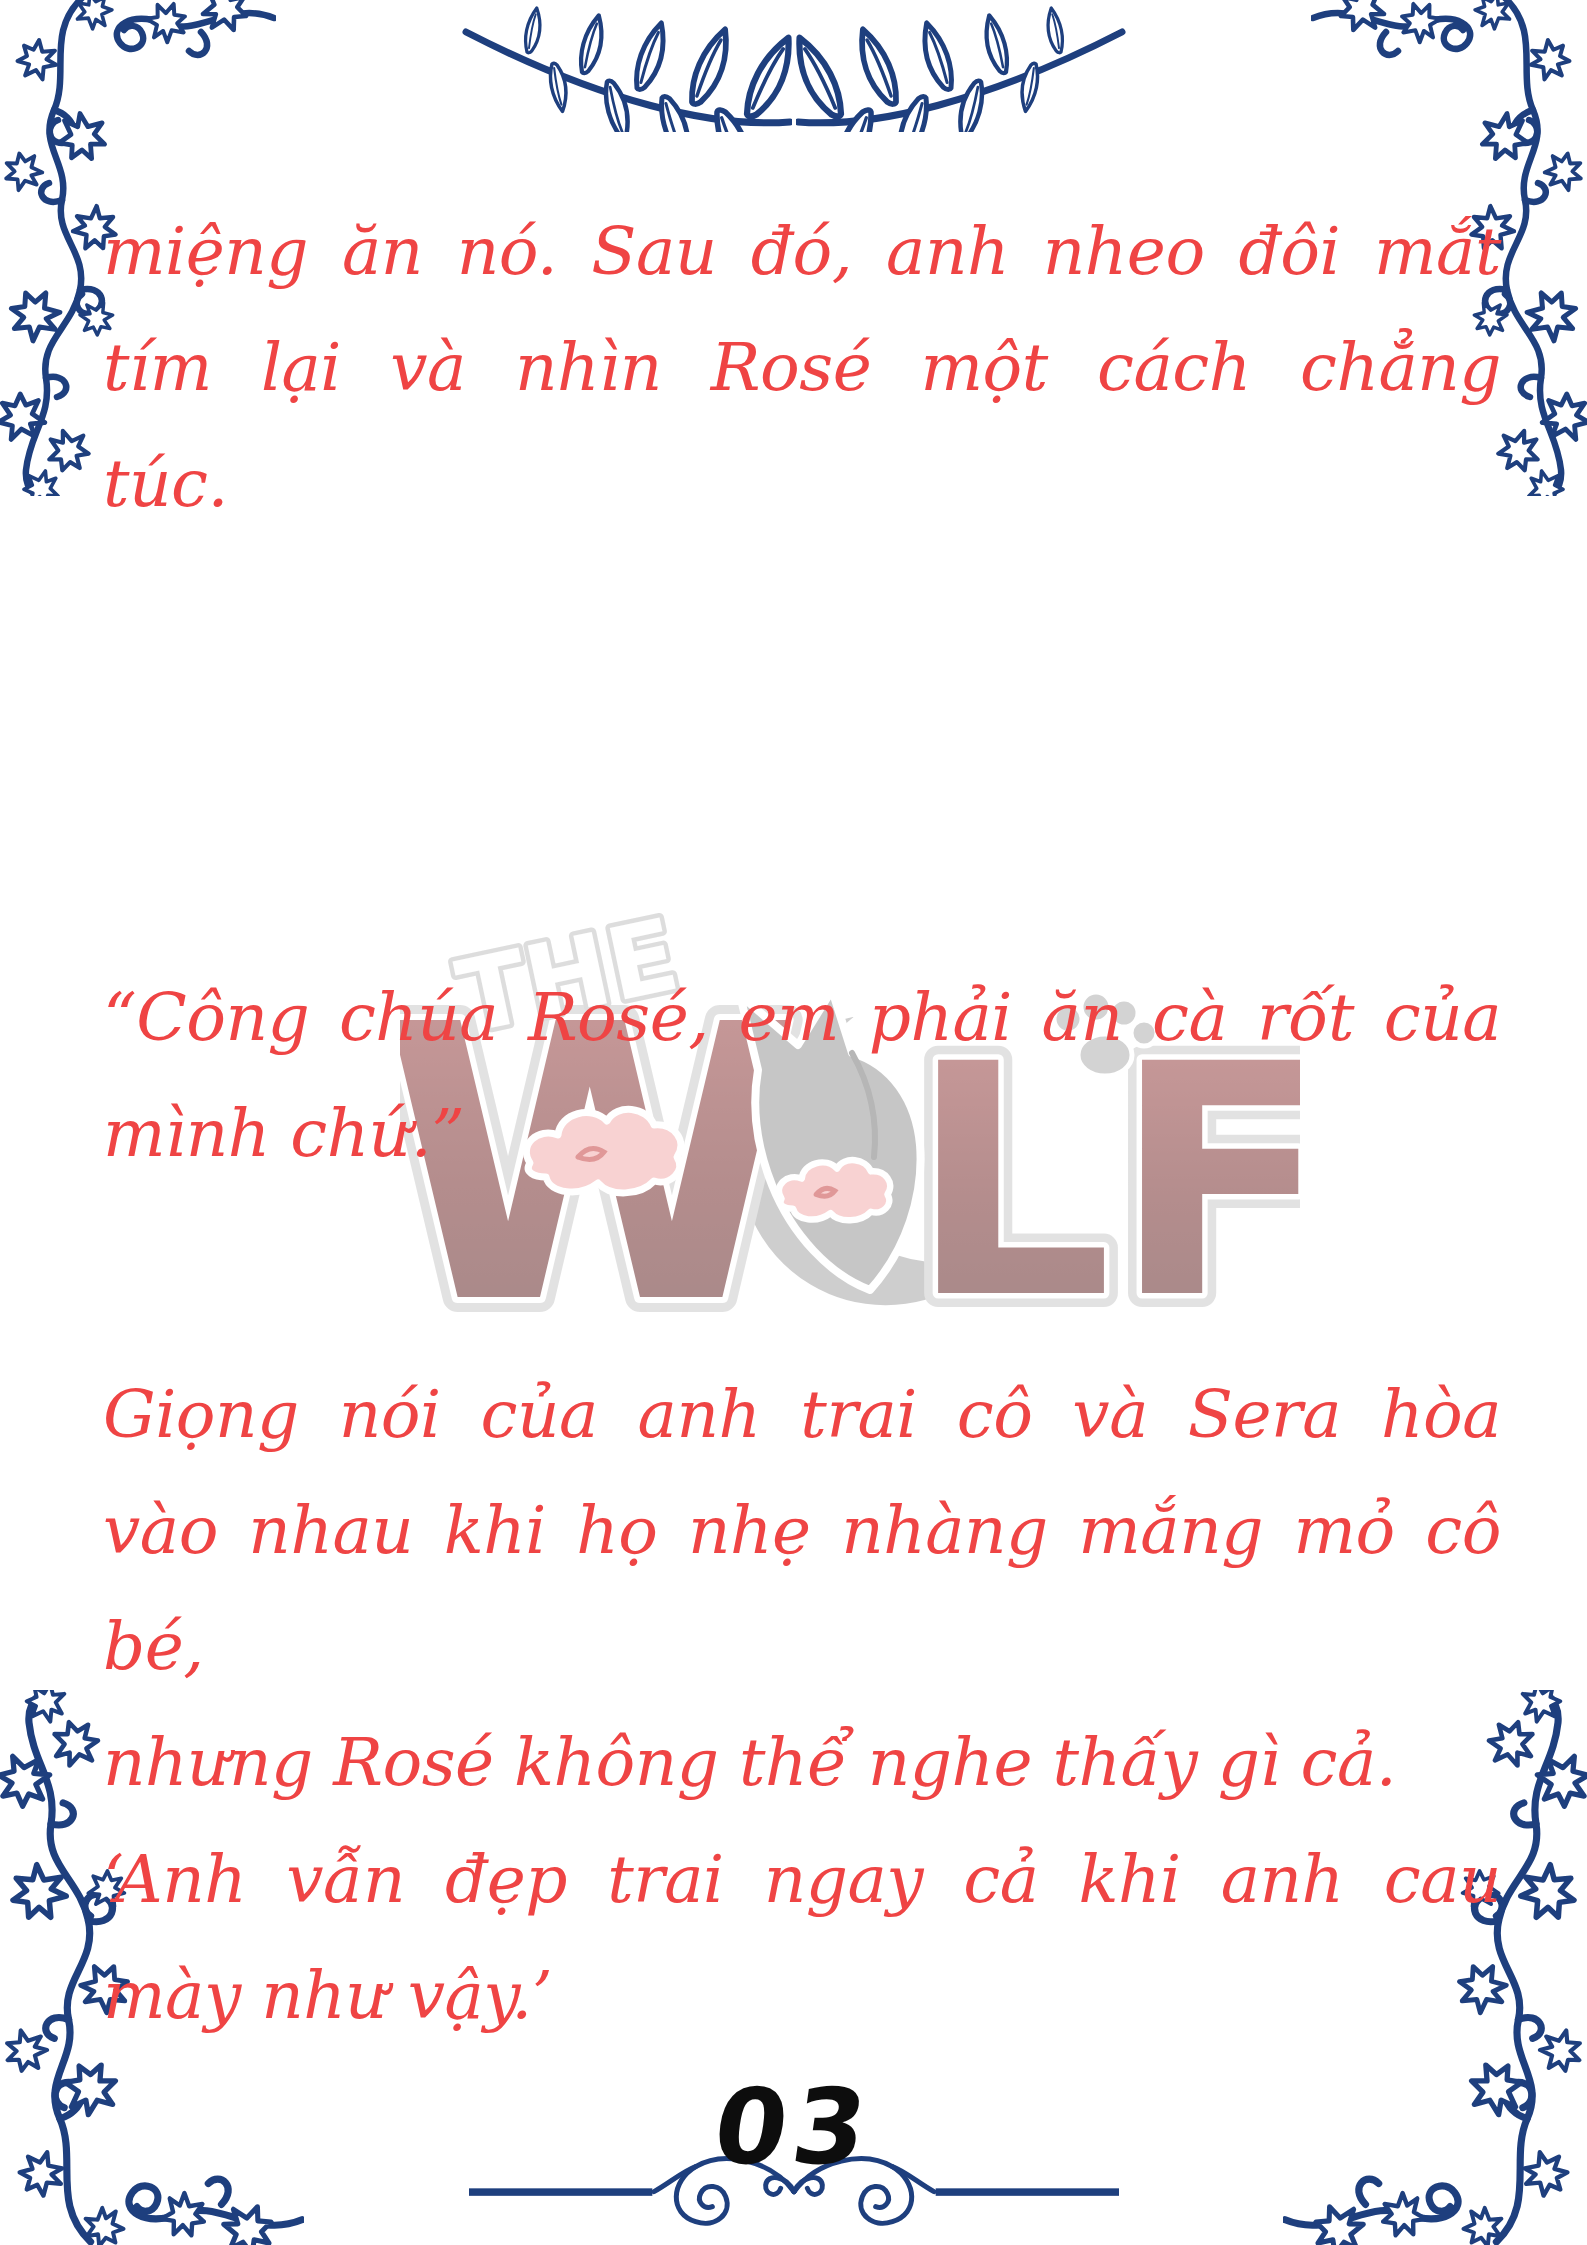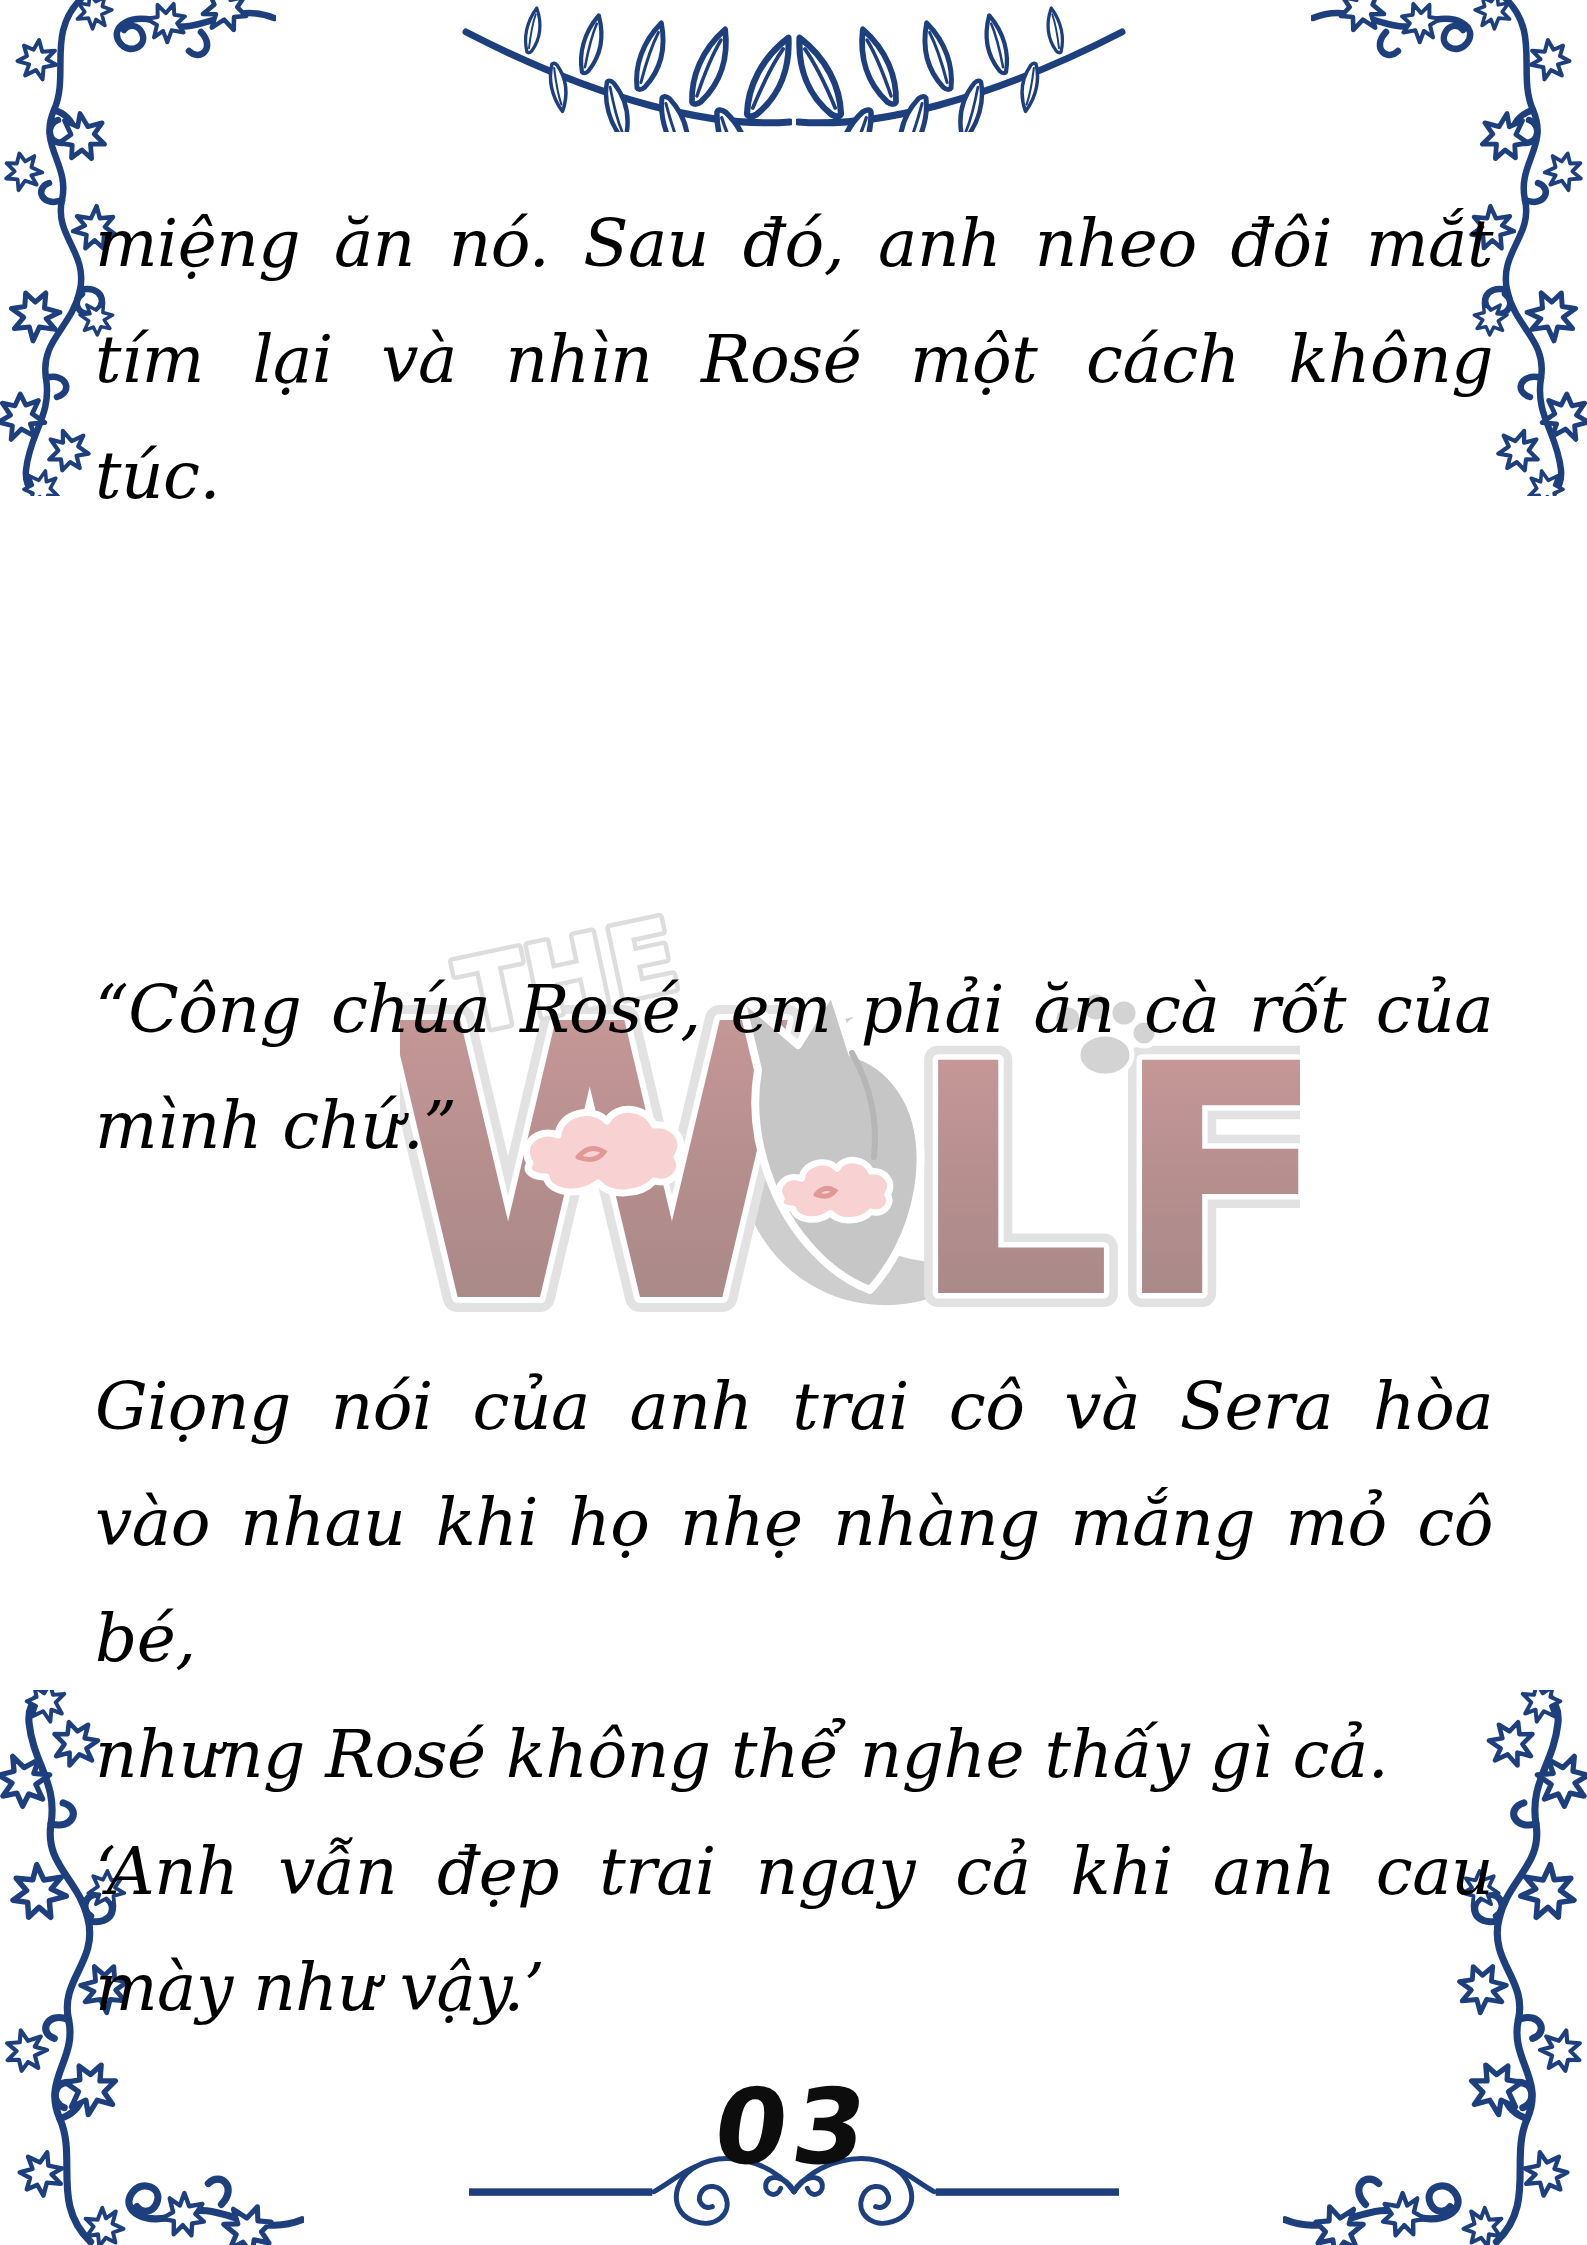--- a/index.html
+++ b/index.html
@@ -1,20 +1,20 @@
 <!DOCTYPE html>
 <html><head>
 <meta charset="utf-8">
 <style>
   html,body{margin:0;padding:0;background:#ffffff;}
   .page{position:relative;width:1587px;height:2245px;background:#ffffff;overflow:hidden;
         font-family:"DejaVu Serif", serif;}
   
   .textarea{position:absolute;left:95px;top:0;width:1398px;height:2245px;z-index:3;}
-  .para{position:absolute;left:0;width:1398px;margin:0;color:#000000;
+  .para{position:absolute;left:0;width:1398px;margin:8px;color:#ef4444;
         font-size:66px;font-style:italic;line-height:116px;letter-spacing:-0.5px;}
   .para .ln{display:block;}
   .para .ln.j{text-align:justify;text-align-last:justify;}
   .p1{top:186px;} .p2{top:664px;} .p3{top:952px;} .p4{top:1349px;} .p5{top:1814px;}
   
   .orn{position:absolute;z-index:1;}
   .ivy-tl{left:-4px;top:-4px;width:280px;height:500px;}
   .ivy-tr{left:1311px;top:-4px;width:280px;height:500px;transform:scaleX(-1);}
   .ivy-bl{left:-4px;top:1690px;width:308px;height:558px;transform:scaleY(-1);}
   .ivy-br{left:1283px;top:1690px;width:308px;height:558px;transform:scale(-1,-1);}
@@ -137,21 +137,21 @@
     </g>
     <g transform="translate(288,108) scale(0.72)">
       <use href="#cloud" fill="#f2a6a6" stroke="#ffffff" stroke-width="9" stroke-linejoin="round"></use>
       <path d="M178,252 q12,-14 26,-5 q-9,12 -26,5" fill="none" stroke="#c23434" stroke-width="7" stroke-linecap="round"></path>
     </g>
   </svg>
 
   <div class="textarea">
     <p class="para p1">
       <span class="ln j">miệng ăn nó. Sau đó, anh nheo đôi mắt</span>
-      <span class="ln j">tím lại và nhìn Rosé một cách không</span>
+      <span class="ln j">tím lại và nhìn Rosé một cách chẳng</span>
       <span class="ln">túc.</span>
     </p>
     <p class="para p3">
       <span class="ln j">“Công chúa Rosé, em phải ăn cà rốt của</span>
       <span class="ln">mình chứ.”</span>
     </p>
     <p class="para p4">
       <span class="ln j">Giọng nói của anh trai cô và Sera hòa</span>
       <span class="ln j">vào nhau khi họ nhẹ nhàng mắng mỏ cô bé,</span>
       <span class="ln">nhưng Rosé không thể nghe thấy gì cả.</span>

